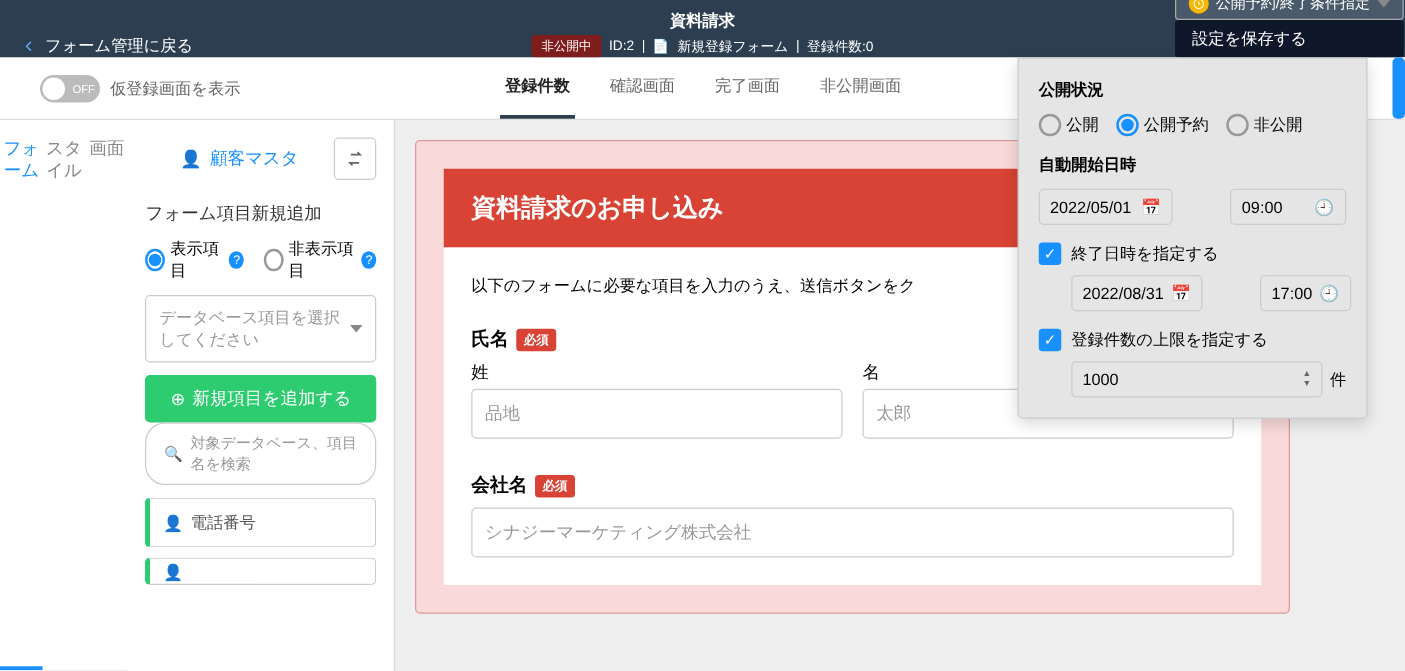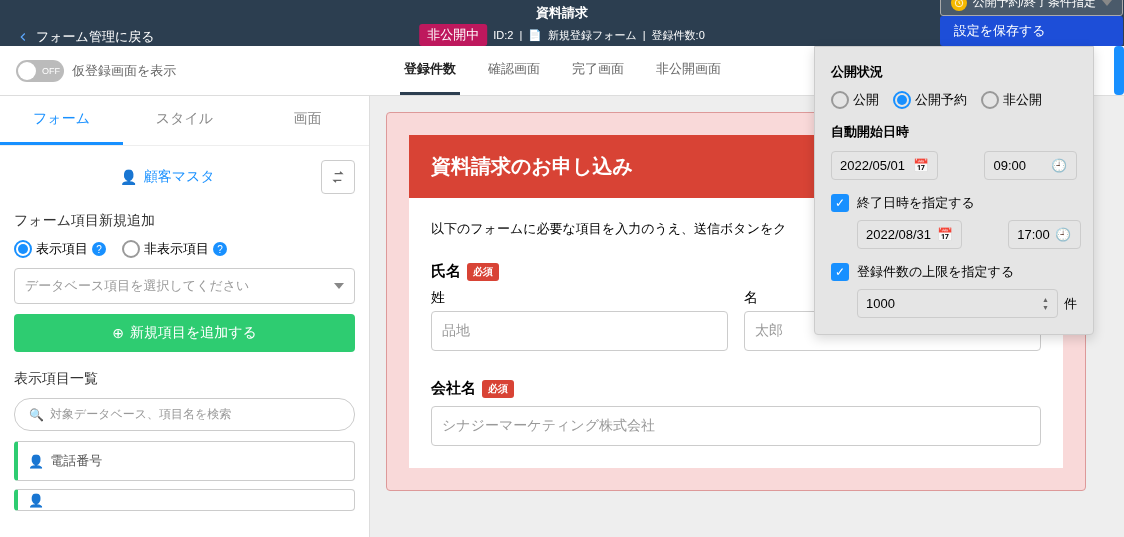--- a/index.html
+++ b/index.html
@@ -4,40 +4,40 @@
 <style>
 * { box-sizing: border-box; margin: 0; padding: 0; font-family: "Hiragino Sans", "Meiryo", sans-serif; }
 body { background: #fff; width: 1124px; height: 537px; overflow: hidden; position: relative; }
 
 .topbar { background: #2c3e50; height: 46px; display: flex; align-items: flex-end; color: #fff; font-size: 13px; position: relative; }
 .back-link { display: flex; align-items: center; gap: 6px; padding: 0 16px; cursor: pointer; }
 .back-link svg { width: 14px; height: 14px; fill: #5ca8ff; }
 .center-info { position: absolute; left: 50%; transform: translateX(-50%); text-align: center; }
 .center-title { font-size: 13px; font-weight: 600; margin-bottom: 2px; }
 .center-sub { display: flex; align-items: center; gap: 6px; font-size: 11px; }
-.badge-gray { background: #be185d; padding: 2px 8px; border-radius: 3px; font-size: 13px; }
+.badge-gray { background: #7f1d1d; padding: 2px 8px; border-radius: 3px; font-size: 10px; }
 .right-controls { margin-left: auto; display: flex; gap: 0; padding-right: 1px; flex-direction: column; }
 .dropdown-trigger { background: #4a5a6a; border: 1px solid #aaa; padding: 4px 10px; border-radius: 3px; display: flex; align-items: center; gap: 6px; font-size: 12px; cursor: pointer; min-width: 180px; justify-content: space-between; }
 .dropdown-trigger .circle-icon { width: 16px; height: 16px; border-radius: 50%; background: #f5b800; display: inline-flex; align-items: center; justify-content: center; }
 .dropdown-trigger .left { display: flex; align-items: center; gap: 6px; }
 .triangle-down { width: 0; height: 0; border-left: 5px solid transparent; border-right: 5px solid transparent; border-top: 6px solid #888; }
-.save-btn { background: #1d4ed8; color: #fff; padding: 6px 14px; border-radius: 3px; font-size: 13px; cursor: pointer; }
+.save-btn { background: #0f172a; color: #fff; padding: 6px 14px; border-radius: 3px; font-size: 13px; cursor: pointer; }
 
 .tabbar { height: 50px; background: #fff; border-bottom: 1px solid #ddd; display: flex; align-items: center; position: relative; }
-.toggle-area { display: flex; align-items: center; gap: 8px; padding: 0 16px; width: 400px; }
+.toggle-area { display: flex; align-items: center; gap: 8px; padding: 0 32px; width: 400px; }
 .toggle-pill { width: 48px; height: 22px; border-radius: 11px; background: #bbb; position: relative; display: flex; align-items: center; justify-content: flex-end; padding: 0 4px; font-size: 9px; color: #fff; cursor: pointer; }
 .toggle-pill .knob { position: absolute; left: 2px; width: 18px; height: 18px; border-radius: 50%; background: #fff; }
 .toggle-label { font-size: 13px; color: #666; }
 .screen-tabs { display: flex; gap: 24px; }
 .screen-tab { font-size: 13px; color: #666; padding: 14px 4px; cursor: pointer; border-bottom: 3px solid transparent; }
 .screen-tab.active { color: #222; border-bottom-color: #2c3e50; font-weight: 600; }
 .blue-stripe { position: absolute; right: 0; top: 0; bottom: 0; width: 10px; background: #1890ff; border-radius: 4px; }
 
 .body-row { display: flex; height: calc(537px - 96px); }
-.sidebar { width: 370px; border-right: 1px solid #ddd; display: flex; flex-direction: column; }
+.sidebar { width: 316px; border-right: 1px solid #ddd; display: flex; flex-direction: row; }
 .side-tabs { display: flex; border-bottom: 1px solid #eee; }
 .side-tab { flex: 1; text-align: center; padding: 14px 0; font-size: 14px; color: #888; cursor: pointer; border-bottom: 3px solid transparent; }
 .side-tab.active { color: #1890ff; border-bottom-color: #1890ff; }
 .side-content { padding: 14px; overflow-y: auto; }
 .master-link { display: flex; align-items: center; justify-content: space-between; }
 .master-link .mid { display: flex; align-items: center; gap: 6px; color: #1890ff; font-size: 14px; cursor: pointer; margin: 0 auto; }
 .swap-btn { width: 34px; height: 34px; border: 1px solid #ccc; border-radius: 4px; display: flex; align-items: center; justify-content: center; cursor: pointer; }
 .section-title { font-size: 14px; margin: 18px 0 10px; color: #333; }
 .radio-row { display: flex; gap: 16px; align-items: center; font-size: 13px; margin-bottom: 10px; }
 .radio-item { display: flex; align-items: center; gap: 4px; }
@@ -171,21 +171,20 @@
       </div>
       <div class="select-box">
         <span>データベース項目を選択してください</span>
         <span class="triangle-down"></span>
       </div>
       <div class="add-btn">
         <span>⊕</span>
         <span>新規項目を追加する</span>
       </div>
 
-      <div class="section-title">表示項目一覧</div>
       <div class="search-box">
         <span>🔍</span>
         <span>対象データベース、項目名を検索</span>
       </div>
       <div class="field-chip">
         <span>👤</span>
         <span>電話番号</span>
       </div>
       <div class="field-chip" style="height:14px;overflow:hidden;">
         <span>👤</span>

